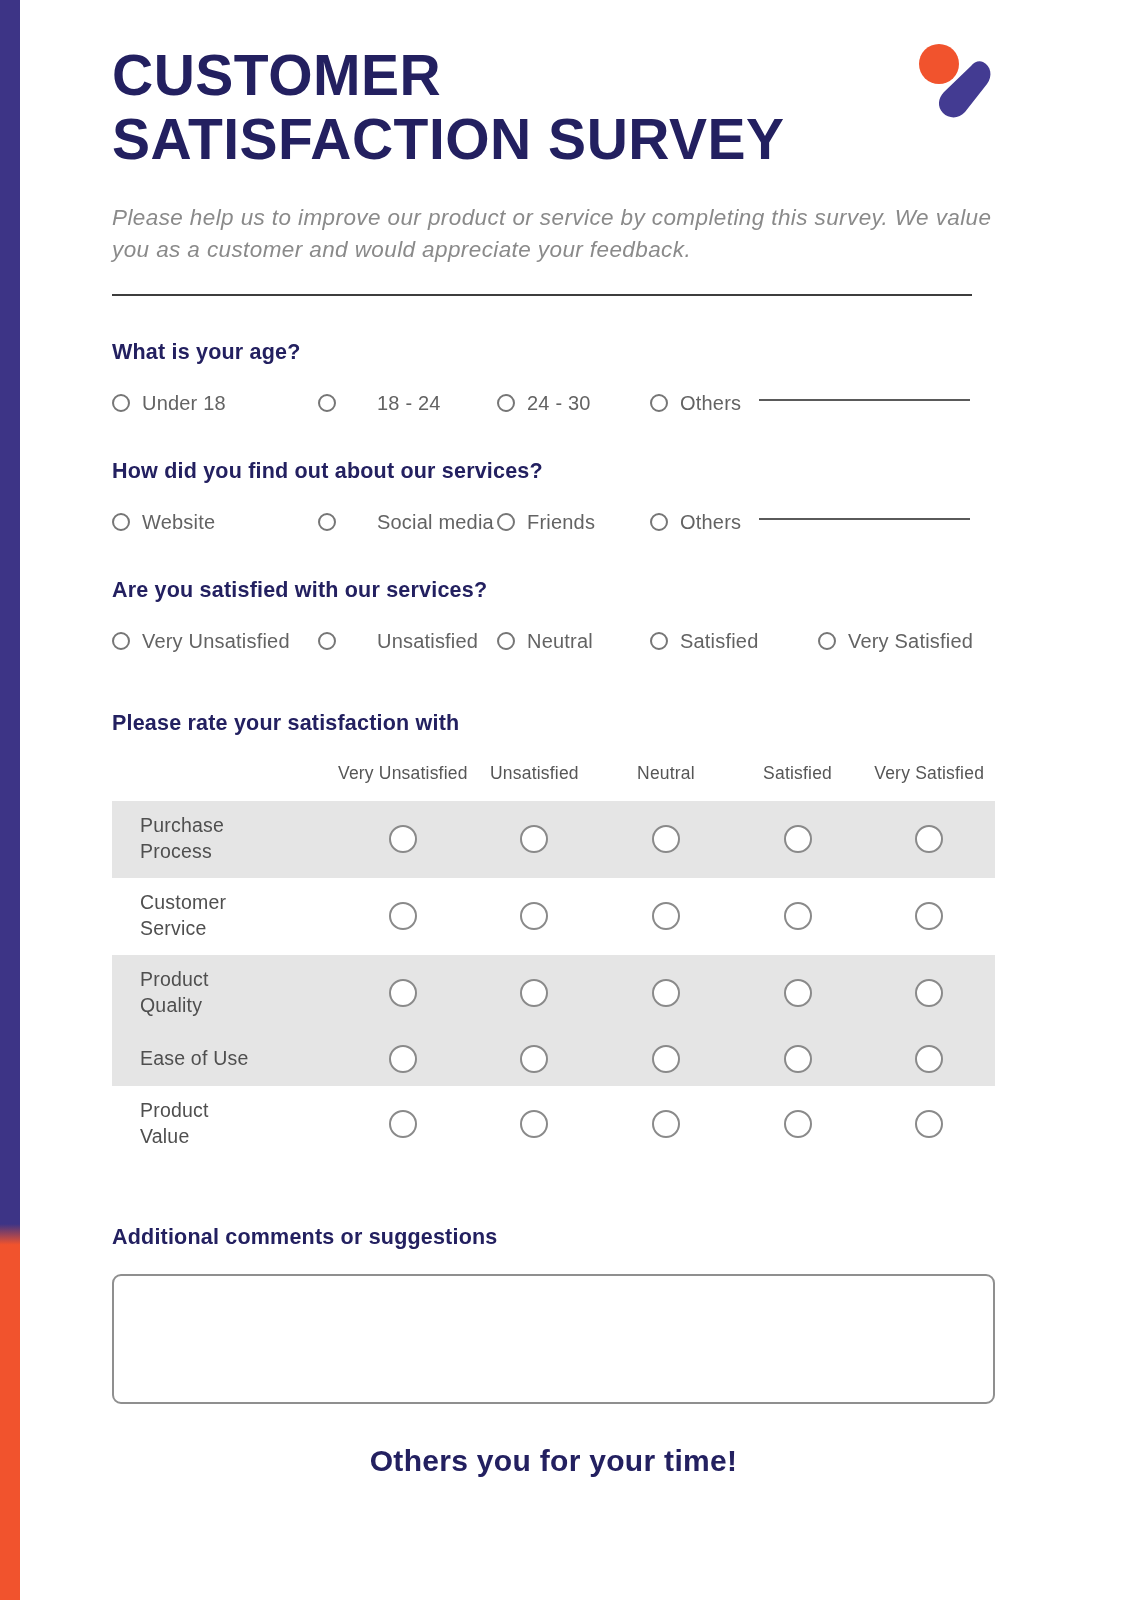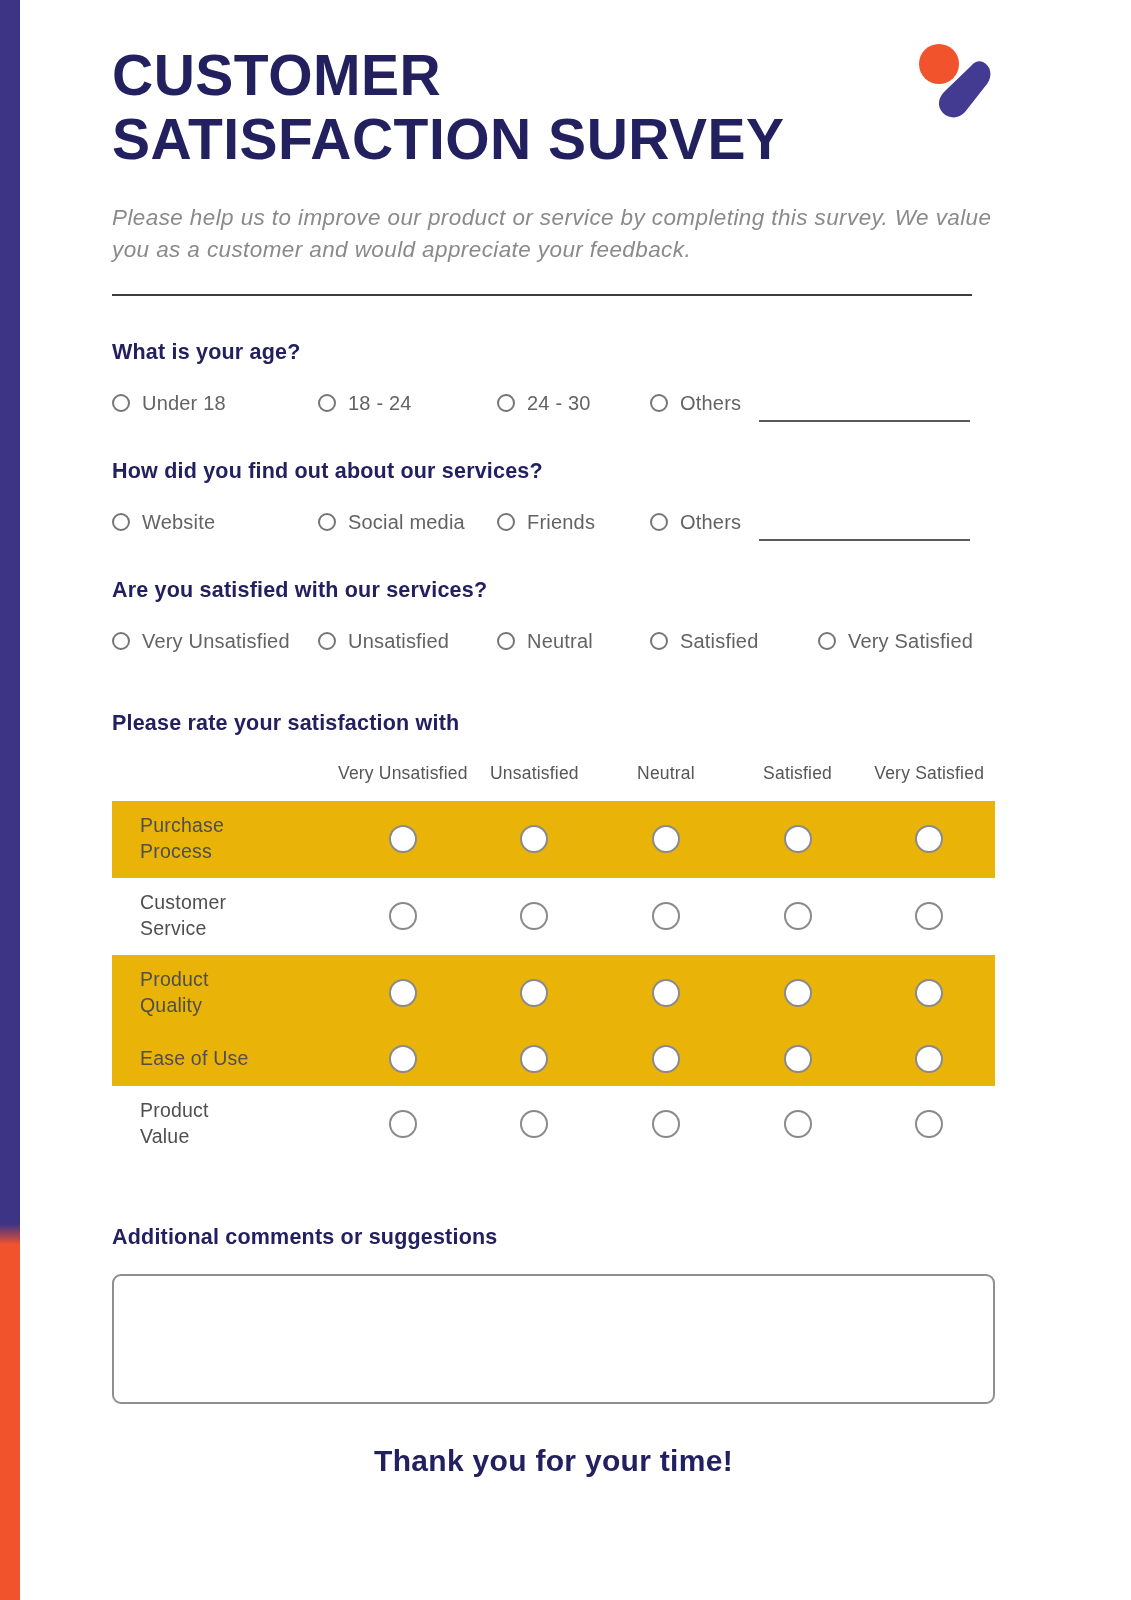--- a/index.html
+++ b/index.html
@@ -58,25 +58,25 @@
   .question { margin-top: 44px; }
   .q-label {
     color: #232060;
     font-size: 21.5px;
     font-weight: bold;
     letter-spacing: 0.2px;
   }
   .options {
     margin-top: 27px;
     display: flex;
-    align-items: flex-end;
+    align-items: flex-start;
   }
   .option { display: flex; align-items: center; }
   .w1 { width: 206px; }
-  .w2 { width: 179px; }
+  .w2 { width: 179px; gap: 29px; }
   .w3 { width: 153px; }
   .w4 { width: 168px; }
   .radio {
     flex: 0 0 auto;
     width: 18px; height: 18px;
     border: 2px solid #767676;
     border-radius: 50%;
     background: #fff;
     margin-right: 12px;
     cursor: pointer;
@@ -109,21 +109,21 @@
     font-size: 17.5px;
     line-height: 1.32;
     color: #565656;
     letter-spacing: 0.2px;
   }
   .matrix-row {
     display: flex;
     align-items: center;
     min-height: 77px;
   }
-  .matrix-row.shaded { background: #eab308; }
+  .matrix-row.shaded { background: #e5e5e5; }
   .matrix-row.compact { min-height: 54px; }
   .row-label {
     width: 225px;
     padding-left: 28px;
     font-size: 19.5px;
     line-height: 1.32;
     color: #4f4f4f;
     letter-spacing: 0.2px;
   }
   .row-label span { display: inline-block; max-width: 115px; }
@@ -363,15 +363,15 @@
           <span class="m-radio"></span>
         </div>
     </div>
   </section>
 
   <section class="comments">
     <h2 class="q-label">Additional comments or suggestions</h2>
     <textarea placeholder="" style=""></textarea>
   </section>
 
-  <div class="thanks">Thank you for your time!</div>
+  <div class="thanks">Others you for your time!</div>
 
 </main>
 
 </body></html>

